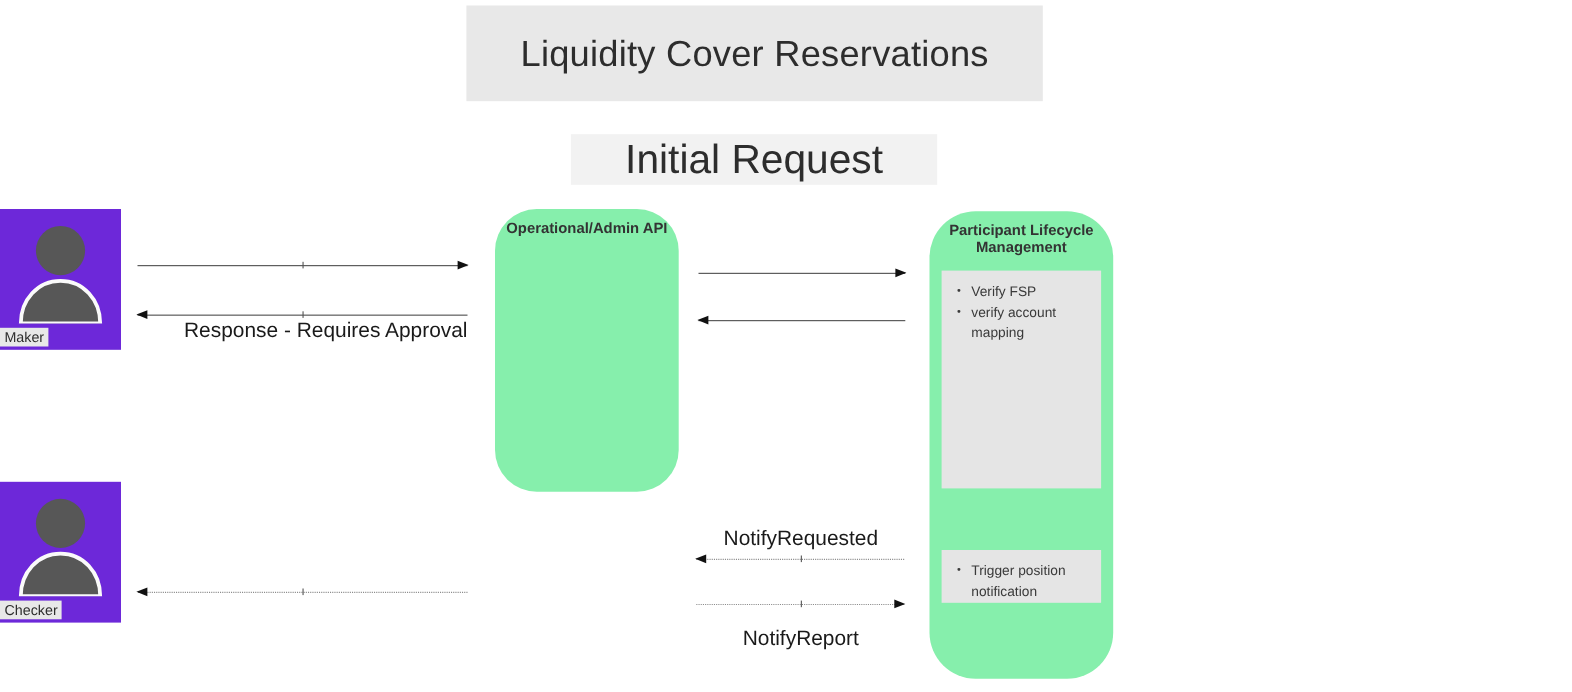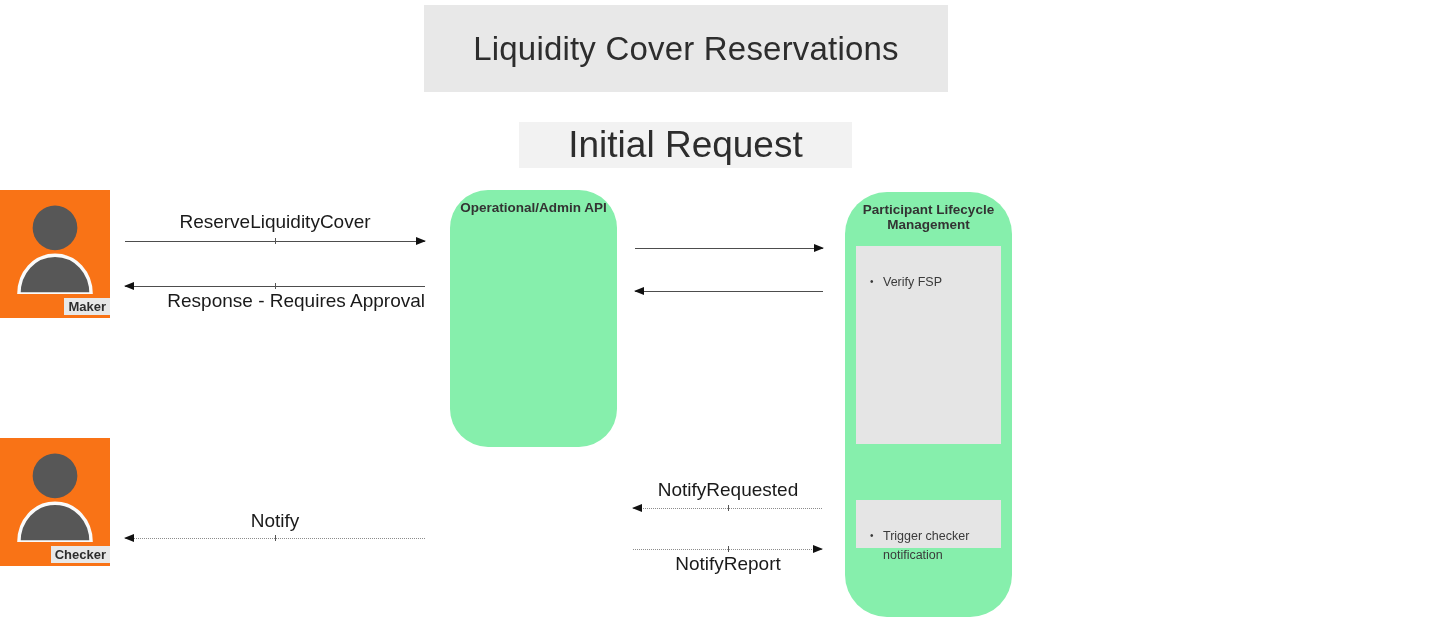--- a/index.html
+++ b/index.html
@@ -17,22 +17,22 @@
     background:#e8e8e8;display:flex;align-items:center;justify-content:center;
   }
   .title-box .txt{font-size:33px;color:#2d2d2d;letter-spacing:.2px;}
   .subtitle-box{
     position:absolute;left:519px;top:122px;width:333px;height:46px;
     background:#f2f2f2;display:flex;align-items:center;justify-content:center;
   }
   .subtitle-box .txt{font-size:37px;color:#2d2d2d;}
   
   .actor{
-    position:absolute;left:0;width:110px;height:128px;background:#f97316;
-    display:flex;flex-direction:column;align-items:flex-end;justify-content:flex-end;font-weight:bold;
+    position:absolute;left:0;width:110px;height:128px;background:#6d28d9;
+    display:flex;flex-direction:column;align-items:flex-start;justify-content:flex-end;
   }
   .actor svg{position:absolute;top:12px;left:50%;transform:translateX(-50%);}
   .actor .alabel{
     position:relative;margin-bottom:3px;background:#e8e8e8;color:#2d2d2d;
     font-size:13px;padding:1px 4px;line-height:15px;
   }
   #actor-maker{top:190px;}
   #actor-checker{top:438px;}
   
   .ybox{position:absolute;background:#86efac;}
@@ -42,21 +42,21 @@
   }
   #box-api{left:450px;top:190px;width:167px;height:257px;border-radius:38px;}
   #box-notifications{left:466px;top:475px;width:126px;height:129px;border-radius:28px;}
   #box-plm{left:845px;top:192px;width:167px;height:425px;border-radius:42px;}
   .gpanel{
     position:absolute;background:#e5e5e5;left:11px;width:145px;
   }
   #plm-panel-checks{top:54px;height:198px;}
   #plm-panel-notify{top:308px;height:48px;}
   .gpanel ul{
-    margin:0;padding:27px 6px 0 14px;list-style:none;
+    margin:0;padding:10px 6px 0 14px;list-style:none;
   }
   .gpanel li{
     position:relative;font-size:12.5px;line-height:18.5px;color:#3a3a3a;
     padding-left:13px;margin:0;
   }
   .gpanel li::before{
     content:"•";position:absolute;left:0;top:0;font-size:10px;color:#3a3a3a;
   }
   
   .arrow{position:absolute;height:0;}
@@ -102,30 +102,30 @@
   <div class="ybox" id="box-api">
     <div class="ytitle">Operational/Admin API</div>
   </div>
 
 
   <div class="ybox" id="box-plm">
     <div class="ytitle" style="padding-left:14px;padding-right:14px;">Participant Lifecycle Management</div>
     <div class="gpanel" id="plm-panel-checks">
       <ul>
         <li>Verify FSP</li>
+        <li>verify account mapping</li>
       </ul>
     </div>
     <div class="gpanel" id="plm-panel-notify">
       <ul>
-        <li>Trigger checker notification</li>
+        <li>Trigger position notification</li>
       </ul>
     </div>
   </div>
 
-  <div class="mlabel" style="left:125px;top:211px;width:300px;">ReserveLiquidityCover</div>
   <div class="arrow" style="left:125px;top:241px;width:300px;">
     <div class="line"></div>
       <div class="mid"></div>
       <div class="head right"></div>
   </div>
 
   <div class="arrow" style="left:125px;top:286px;width:300px;">
     <div class="line"></div>
       <div class="mid"></div>
       <div class="head left"></div>
@@ -134,34 +134,33 @@
 
   <div class="arrow" style="left:635px;top:248px;width:188px;">
     <div class="line"></div>
       <div class="head right"></div>
   </div>
   <div class="arrow" style="left:635px;top:291px;width:188px;">
     <div class="line"></div>
       <div class="head left"></div>
   </div>
 
-  <div class="mlabel" style="left:125px;top:510px;width:300px;">Notify</div>
   <div class="arrow dotted" style="left:125px;top:538px;width:300px;">
     <div class="line"></div>
       <div class="mid"></div>
       <div class="head left"></div>
   </div>
 
   <div class="mlabel" style="left:633px;top:479px;width:190px;">NotifyRequested</div>
   <div class="arrow dotted" style="left:633px;top:508px;width:189px;">
     <div class="line"></div>
       <div class="mid"></div>
       <div class="head left"></div>
   </div>
 
   <div class="arrow dotted" style="left:633px;top:549px;width:189px;">
     <div class="line"></div>
       <div class="mid"></div>
       <div class="head right"></div>
   </div>
-  <div class="mlabel" style="left:633px;top:553px;width:190px;text-align:center;">NotifyReport</div>
+  <div class="mlabel" style="left:633px;top:570px;width:190px;text-align:center;">NotifyReport</div>
 
 </div>
 
 </body></html>

